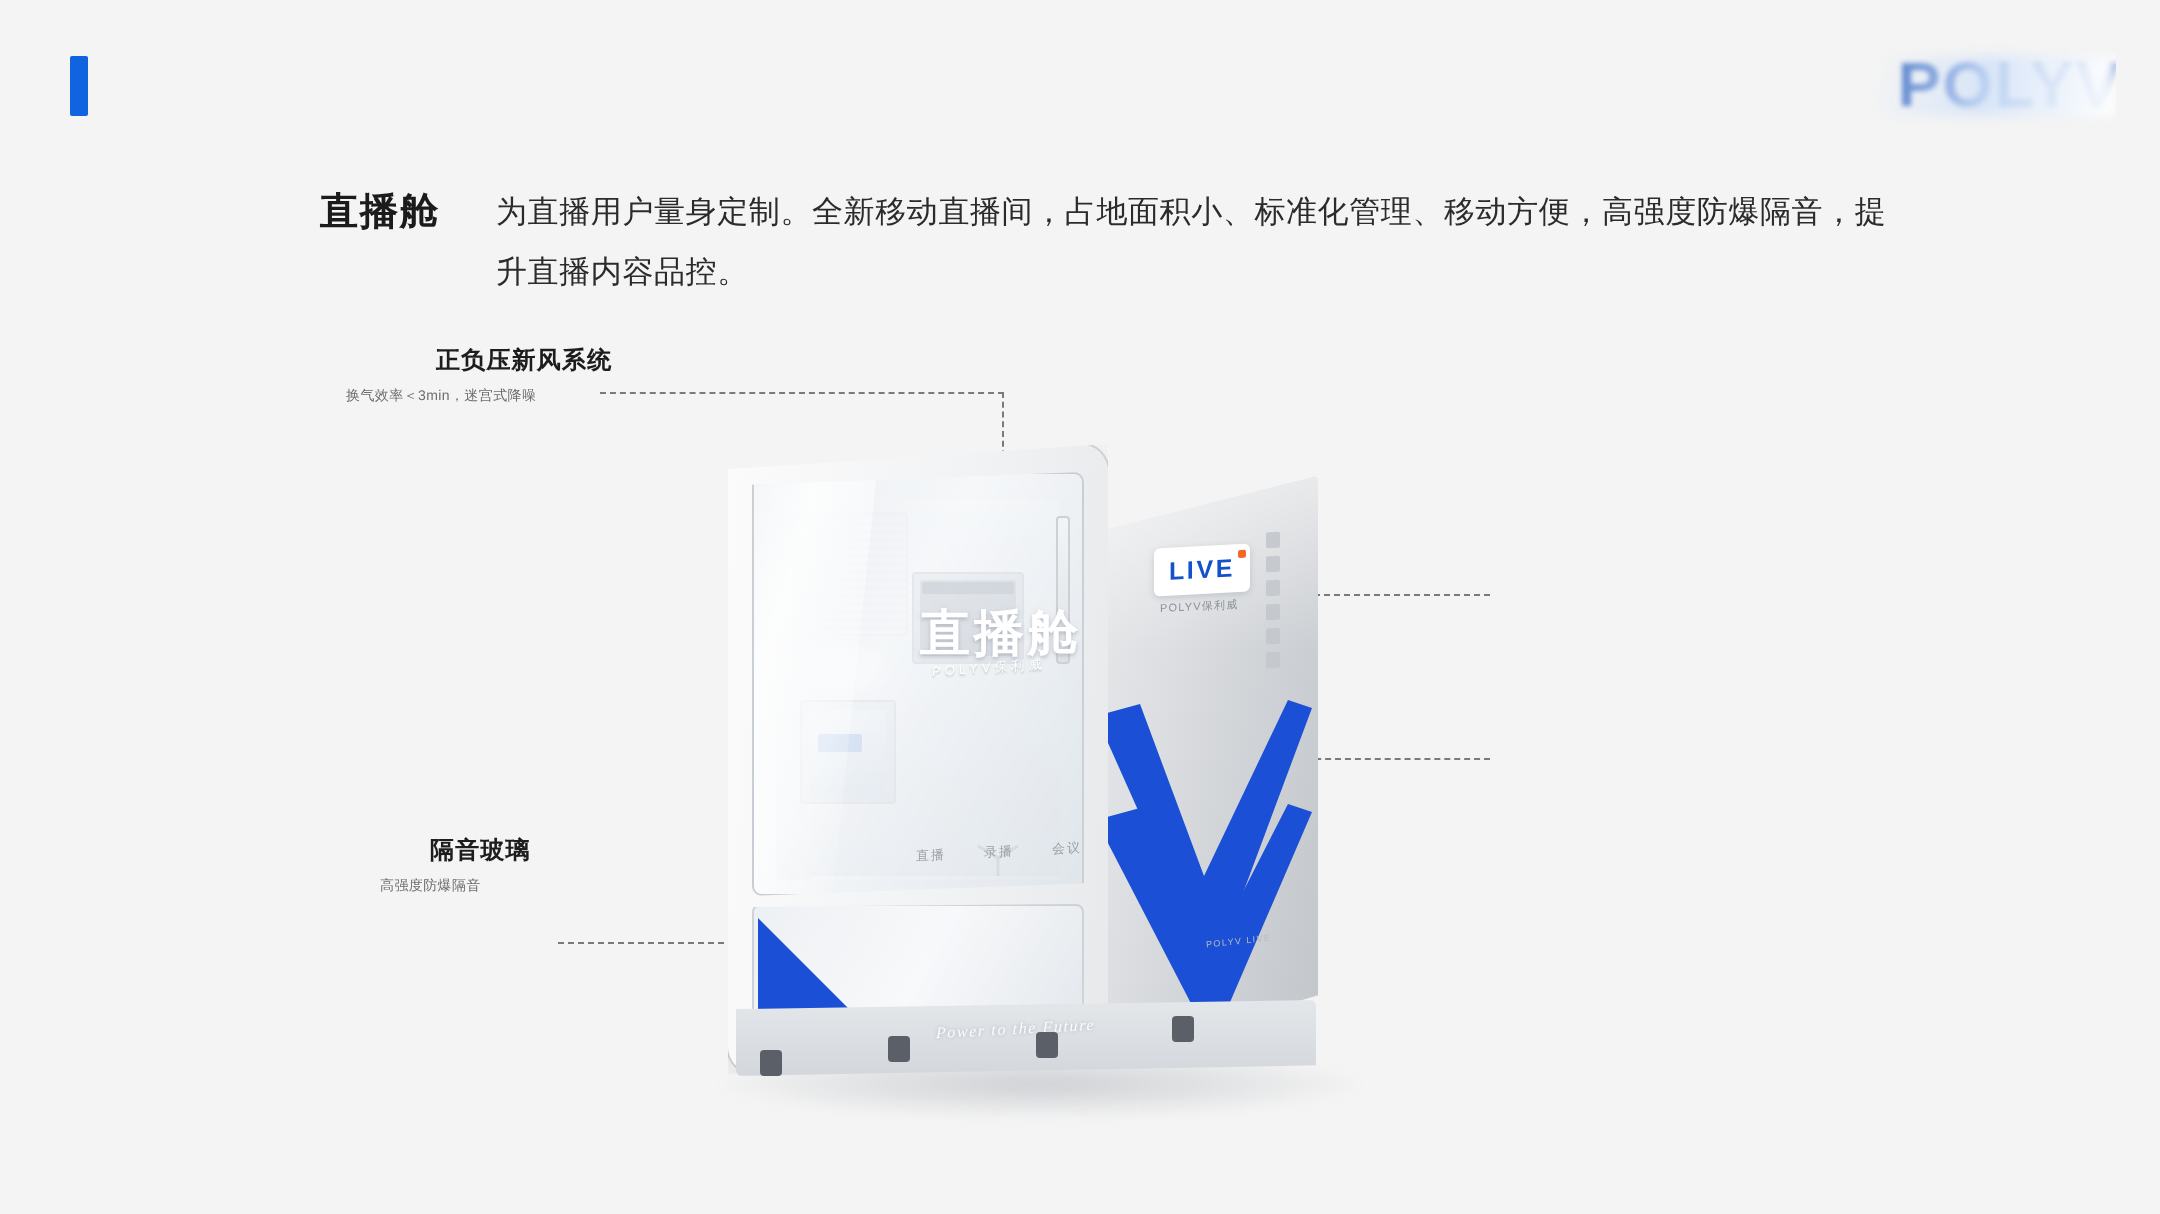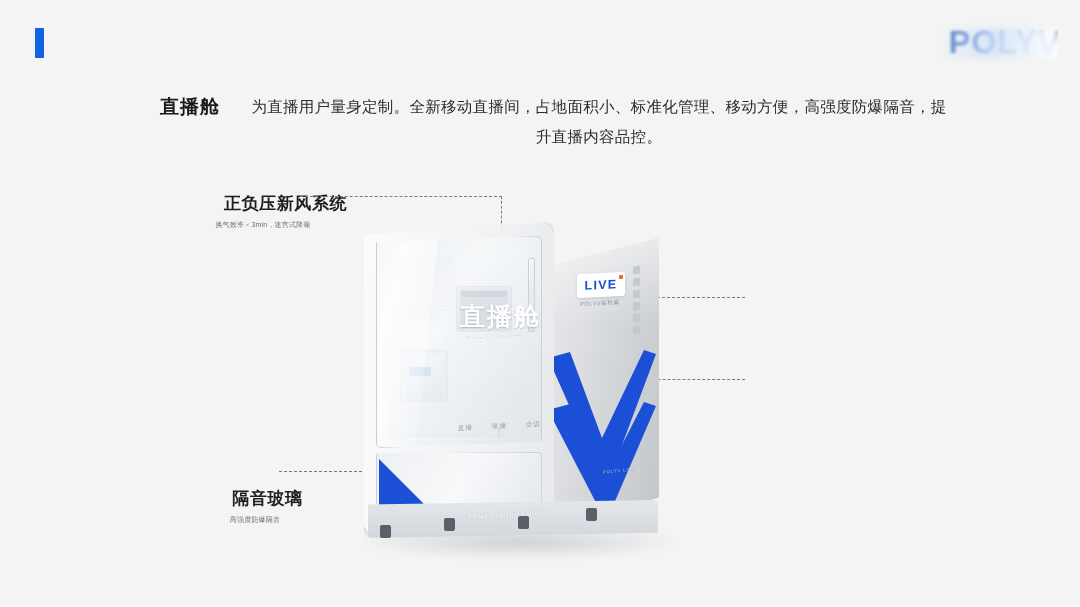--- a/index.html
+++ b/index.html
@@ -3,21 +3,21 @@
 <meta charset="utf-8">
 <style>
   * { margin:0; padding:0; box-sizing:border-box; }
   html,body { width:1080px; height:607px; }
   body {
     background:#f4f4f4;
     font-family:"Liberation Sans","DejaVu Sans",sans-serif;
     overflow:hidden;
     position:relative;
   }
-  .slide { position:absolute; inset:0; background:#f4f4f4;text-align:center; }
+  .slide { position:absolute; inset:0; background:#f4f4f4; }
 
   
   .accent-bar {
     position:absolute; left:35px; top:28px;
     width:9px; height:30px;
     background:#1163e0;
     border-radius:1px;
   }
 
   
@@ -51,22 +51,22 @@
   }
   .head-body {
     margin-left:28px;
     font-size:15.5px; color:#2b2b2b; line-height:30px;
     letter-spacing:.3px;
   }
 
   
   .callout { position:absolute; }
   .callout .c-title {
-    font-size:17px; font-weight:bold; color:#1d1d1d;
-    letter-spacing:.6px; white-space:nowrap;margin-top:20px;
+    font-size:12px; font-weight:bold; color:#1d1d1d;
+    letter-spacing:.6px; white-space:nowrap;
   }
   .callout .c-desc {
     font-size:7px; color:#6d6d6d; line-height:10px;
     letter-spacing:.2px; margin-top:5px;
   }
   .callout.right .c-desc { width:120px; }
 
   
   .lead { position:absolute; pointer-events:none; }
   .lead-h {
@@ -312,21 +312,21 @@
   </div>
   <div class="lead lead-h" style="left:300px; top:196px; width:202px;"></div>
   <div class="lead lead-v" style="left:501px; top:196px; height:42px;"></div>
 
   <div class="lead lead-h" style="left:617px; top:297px; width:128px;"></div>
   <div class="dot" style="left:614px; top:295px;"></div>
 
   <div class="lead lead-h" style="left:598px; top:379px; width:147px;"></div>
   <div class="dot" style="left:595px; top:377px;"></div>
 
-  <div class="callout left" style="left:215px; top:467px;">
+  <div class="callout left" style="left:215px; top:417px;">
     <div class="c-title">隔音玻璃</div>
     <div class="c-desc" style="margin-left:-25px; width:130px;">高强度防爆隔音</div>
   </div>
   <div class="lead lead-h" style="left:279px; top:471px; width:173px;"></div>
 
   <div class="booth">
 
     <div class="ground"></div>
 
     <div class="side-panel"></div>

